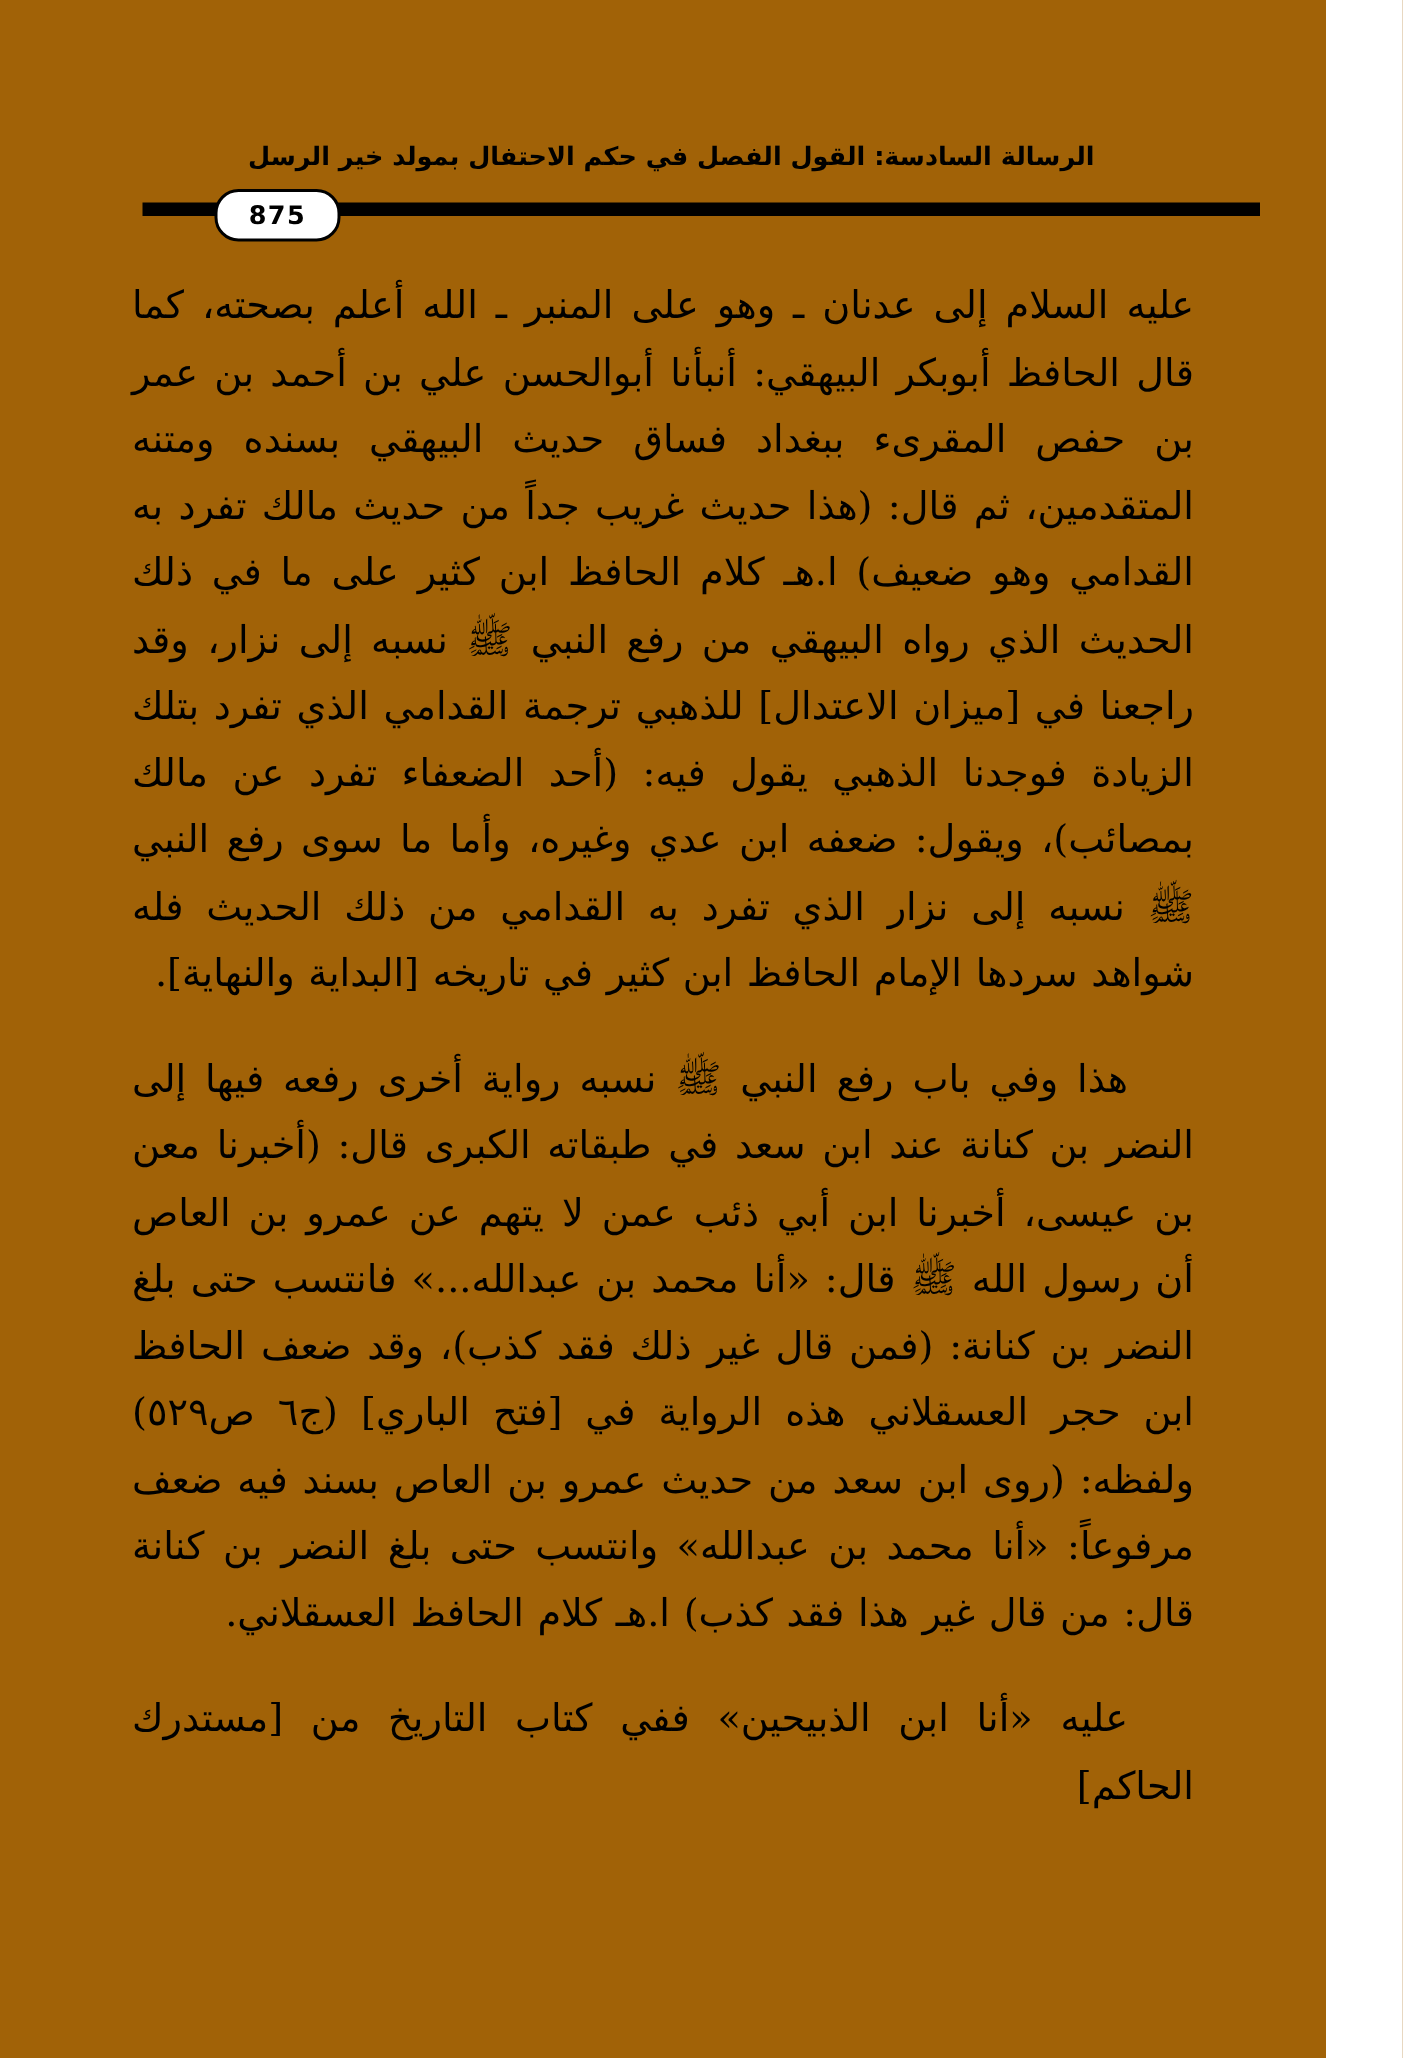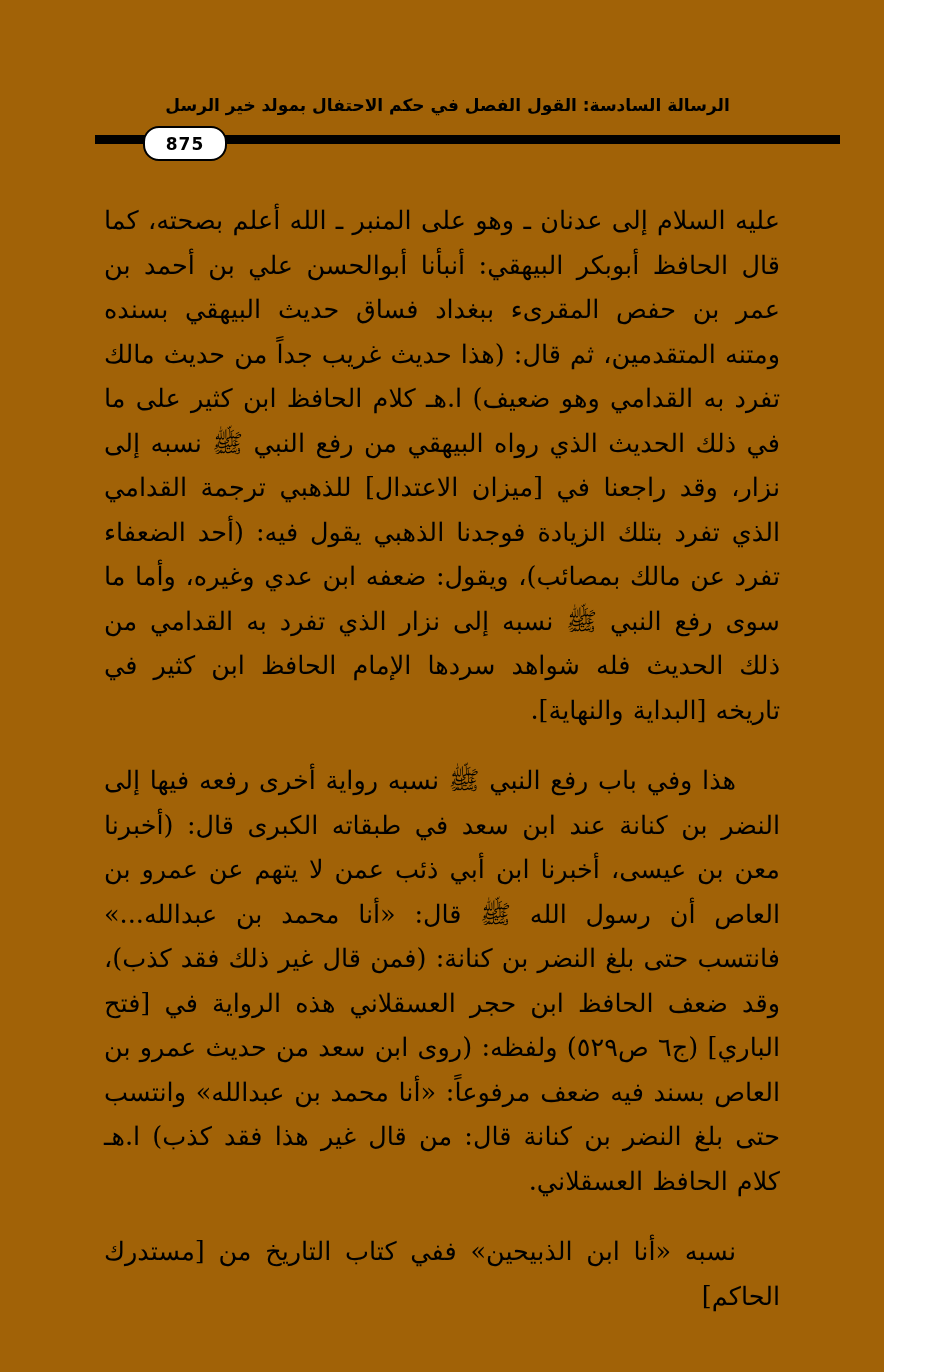--- a/index.html
+++ b/index.html
@@ -88,21 +88,21 @@
     position: absolute;
     top: 182px;
     right: 88px;
     left: 88px;
     direction: rtl;
     text-align: justify;
     text-align-last: justify;
   }
 
   p.para {
-    margin: 16px;
+    margin: 0;
     font-size: 25.5px;
     line-height: 44.5px;
     font-family: "DejaVu Serif", serif;
     text-align: justify;
     text-align-last: justify;
     word-spacing: 1px;
   }
   p.para.indent {
     text-indent: 44px;
   }
@@ -129,16 +129,16 @@
       <div class="rule-bar right"></div>
       <div class="page-number-badge">875</div>
     </div>
   </div>
 
   <div class="content">
     <p class="para end-right">عليه السلام إلى عدنان ـ وهو على المنبر ـ الله أعلم بصحته، كما قال الحافظ أبوبكر البيهقي: أنبأنا أبوالحسن علي بن أحمد بن عمر بن حفص المقرىء ببغداد فساق حديث البيهقي بسنده ومتنه المتقدمين، ثم قال: (هذا حديث غريب جداً من حديث مالك تفرد به القدامي وهو ضعيف) ا.هـ كلام الحافظ ابن كثير على ما في ذلك الحديث الذي رواه البيهقي من رفع النبي ﷺ نسبه إلى نزار، وقد راجعنا في [ميزان الاعتدال] للذهبي ترجمة القدامي الذي تفرد بتلك الزيادة فوجدنا الذهبي يقول فيه: (أحد الضعفاء تفرد عن مالك بمصائب)، ويقول: ضعفه ابن عدي وغيره، وأما ما سوى رفع النبي ﷺ نسبه إلى نزار الذي تفرد به القدامي من ذلك الحديث فله شواهد سردها الإمام الحافظ ابن كثير في تاريخه [البداية والنهاية].</p>
 
     <p class="para indent spaced end-right">هذا وفي باب رفع النبي ﷺ نسبه رواية أخرى رفعه فيها إلى النضر بن كنانة عند ابن سعد في طبقاته الكبرى قال: (أخبرنا معن بن عيسى، أخبرنا ابن أبي ذئب عمن لا يتهم عن عمرو بن العاص أن رسول الله ﷺ قال: «أنا محمد بن عبدالله...» فانتسب حتى بلغ النضر بن كنانة: (فمن قال غير ذلك فقد كذب)، وقد ضعف الحافظ ابن حجر العسقلاني هذه الرواية في [فتح الباري] (ج٦ ص٥٢٩) ولفظه: (روى ابن سعد من حديث عمرو بن العاص بسند فيه ضعف مرفوعاً: «أنا محمد بن عبدالله» وانتسب حتى بلغ النضر بن كنانة قال: من قال غير هذا فقد كذب) ا.هـ كلام الحافظ العسقلاني.</p>
 
-    <p class="para indent spaced last">نسبه «أنا ابن الذبيحين» ففي كتاب التاريخ من [مستدرك الحاكم]</p>
+    <p class="para indent spaced last">عليه «أنا ابن الذبيحين» ففي كتاب التاريخ من [مستدرك الحاكم]</p>
   </div>
 
 </div>
 
 </body></html>

